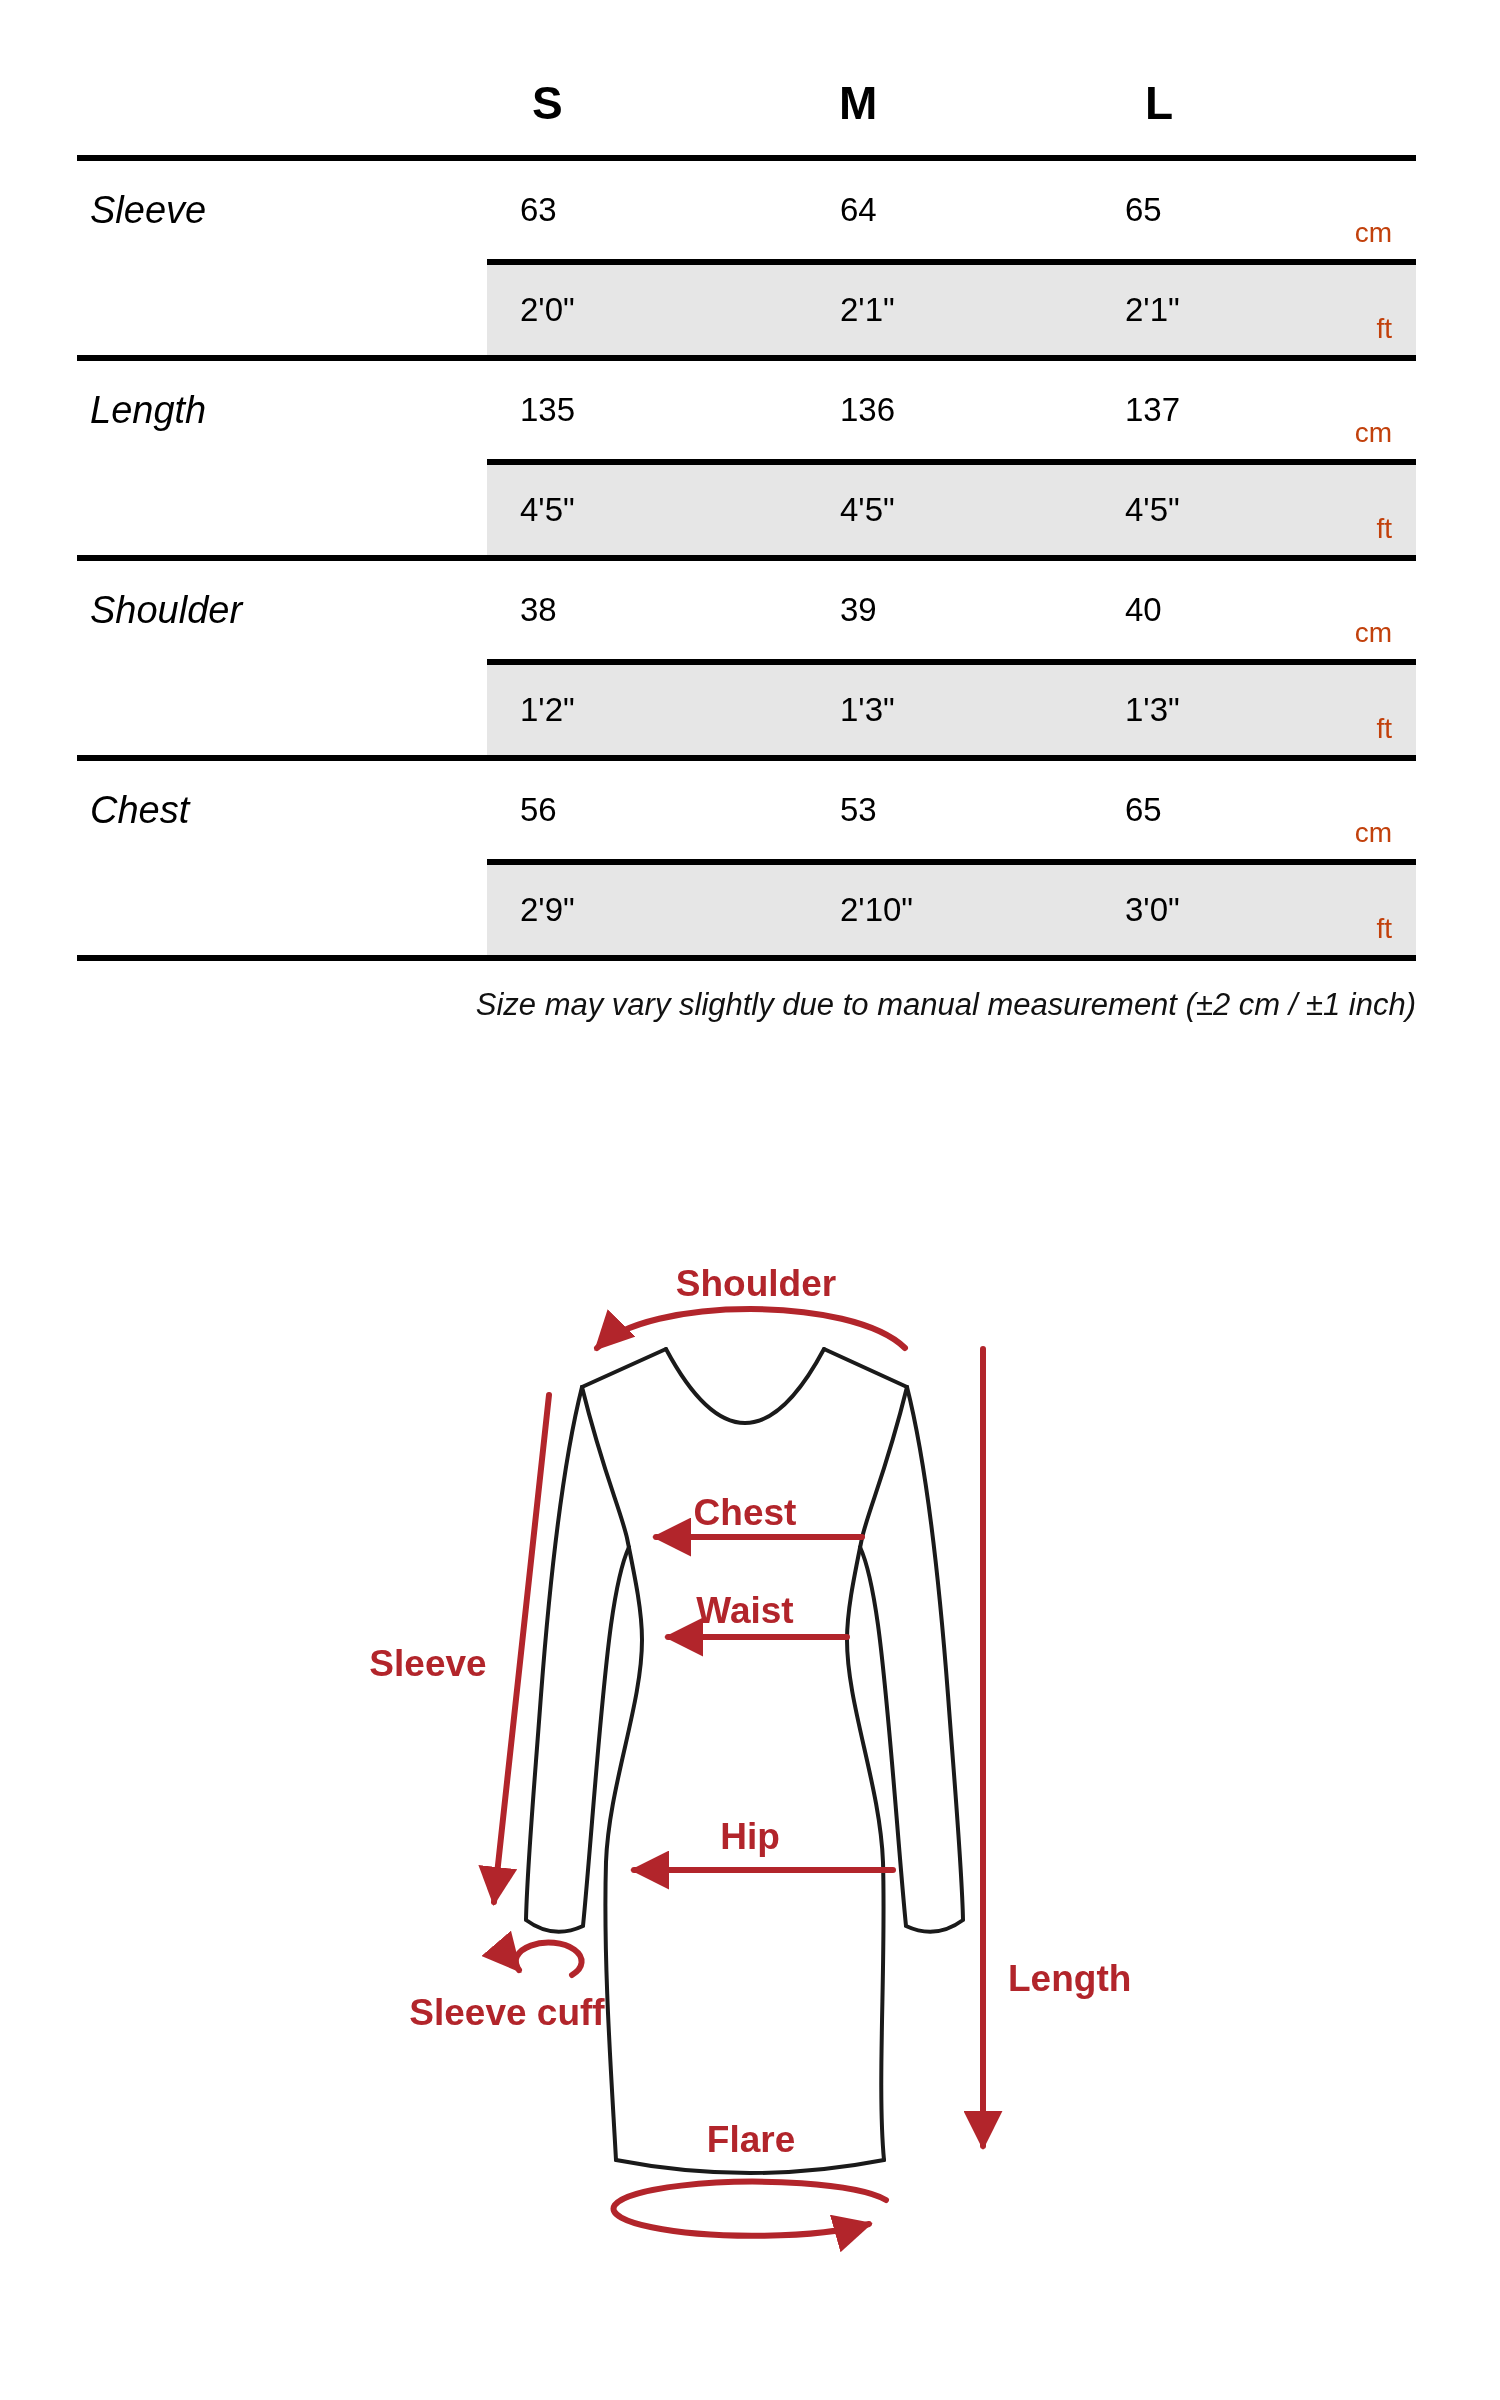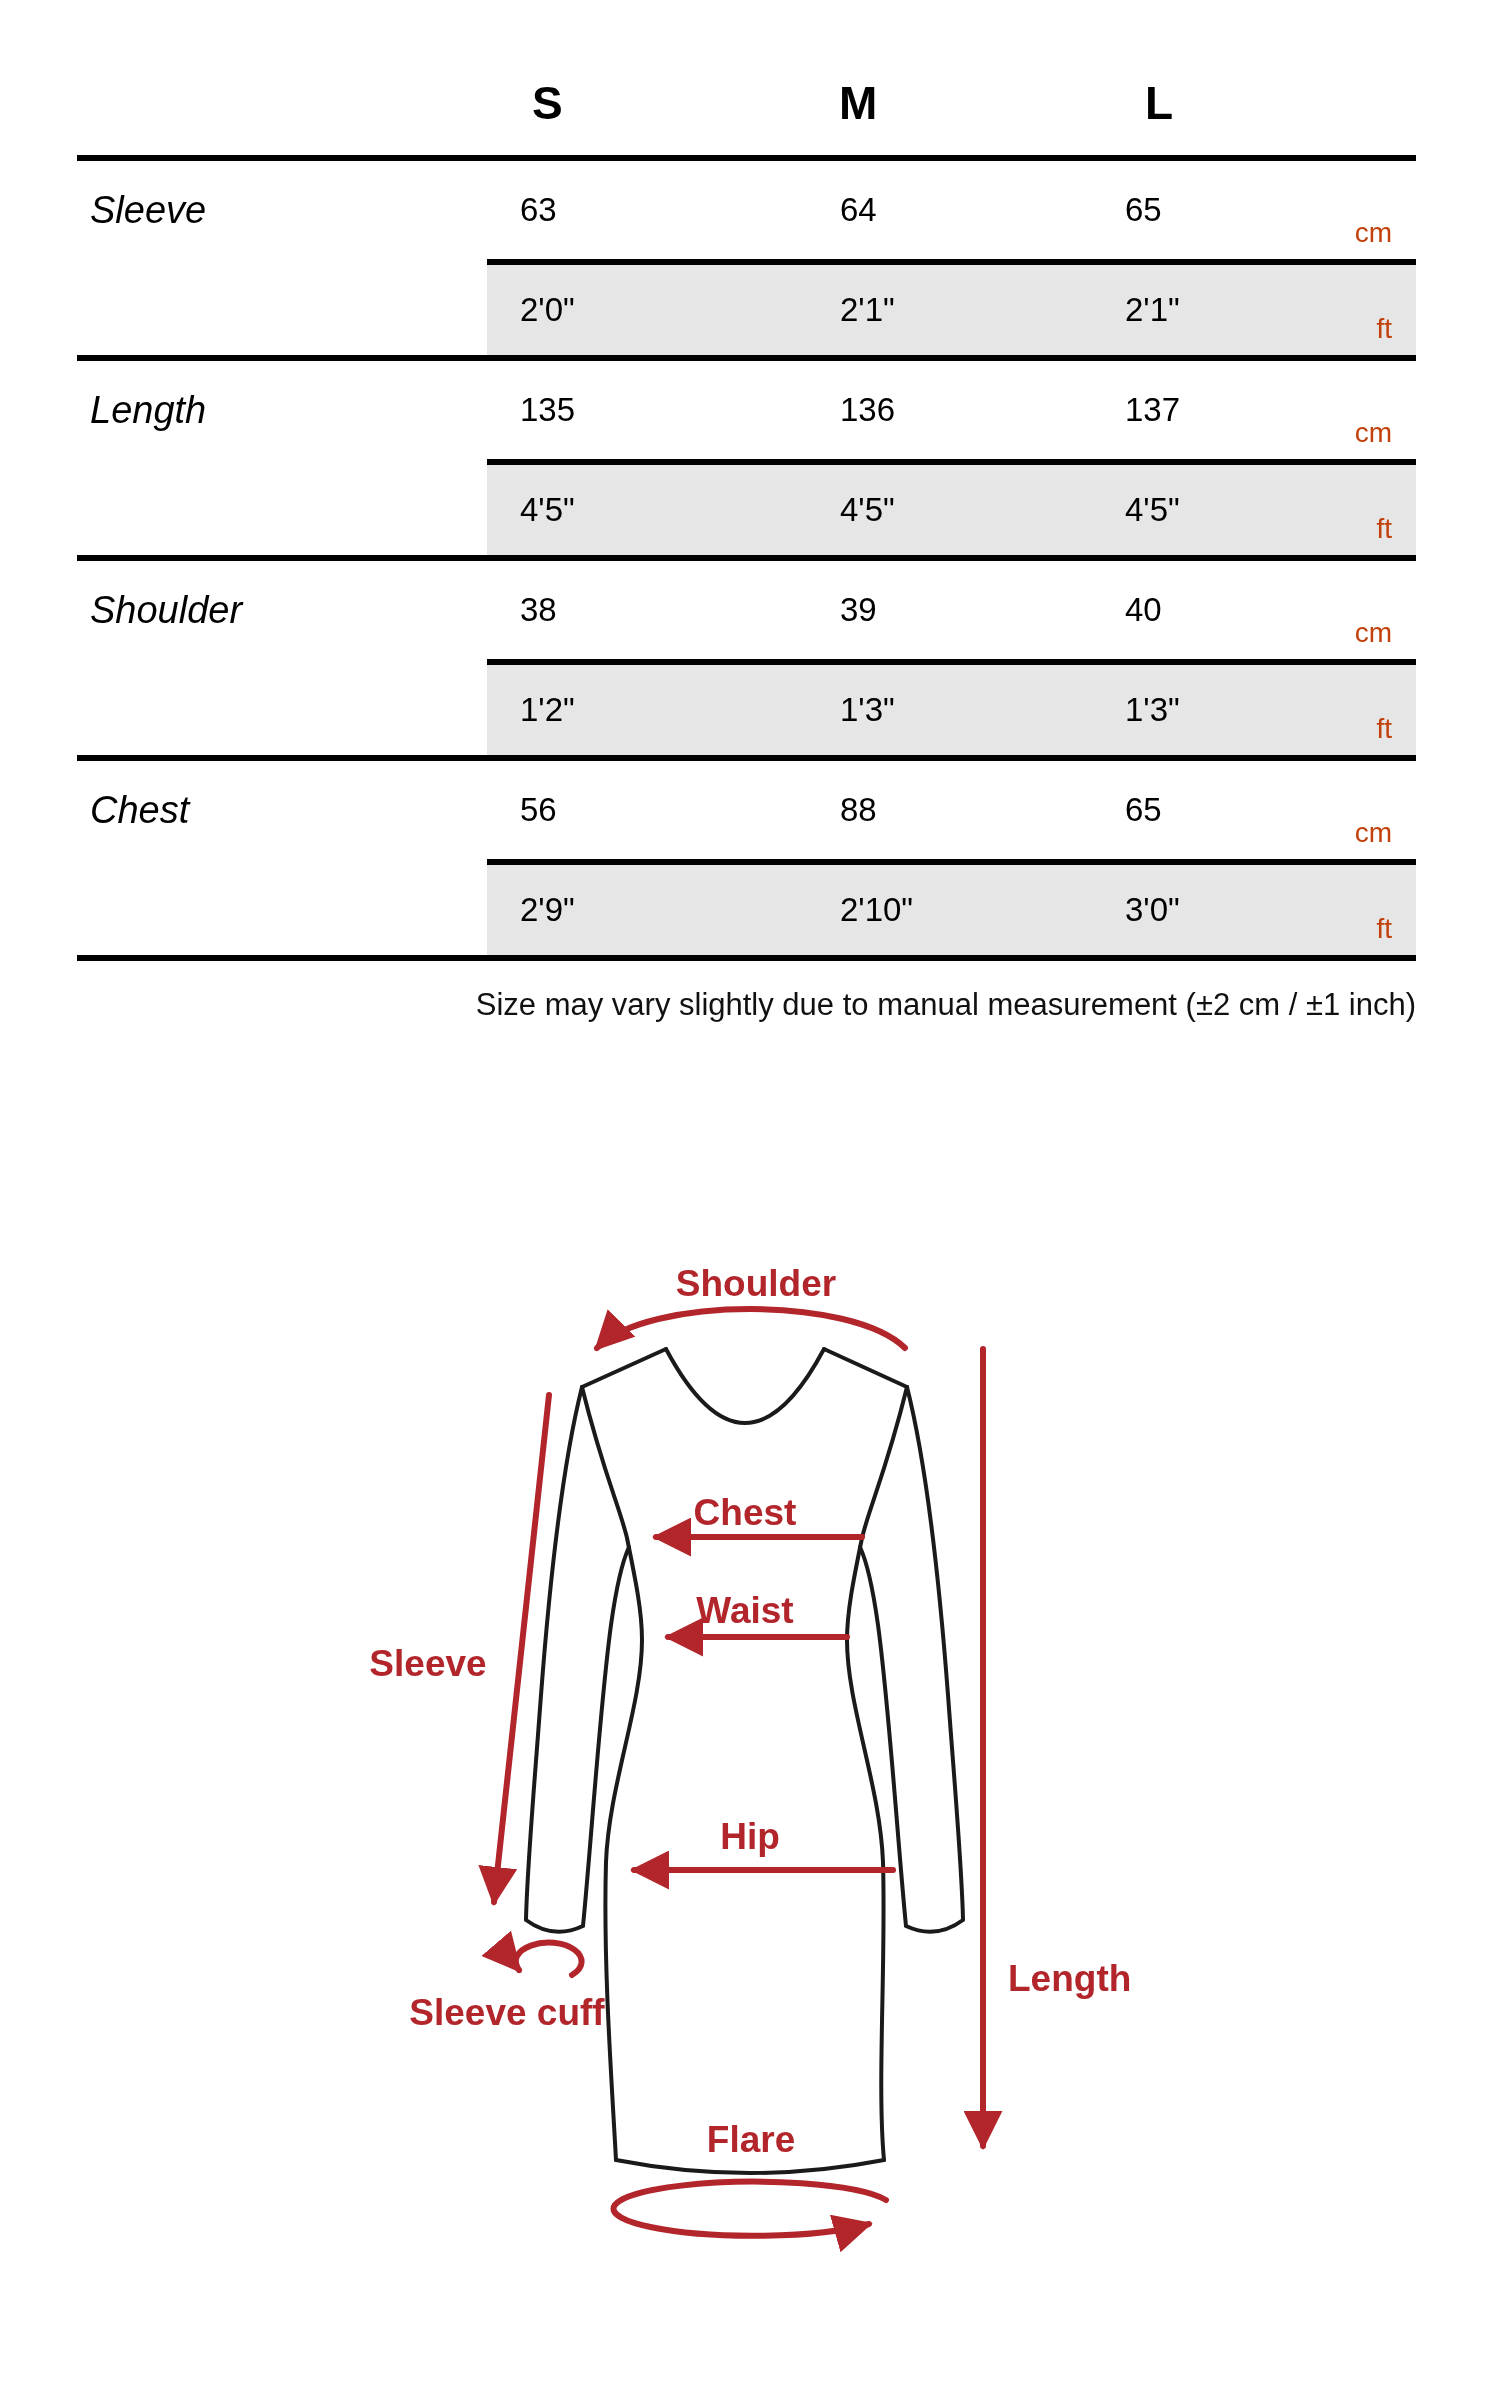--- a/index.html
+++ b/index.html
@@ -19,21 +19,21 @@
   .pline{position:absolute;top:98px;left:410px;right:0;height:6px;background:#000;}
   .ft-row{position:absolute;top:104px;left:410px;right:0;height:90px;background:#E6E6E6;}
   .fline{position:absolute;top:194px;left:0;right:0;height:6px;background:#000;}
   .rlabel{position:absolute;left:13px;top:0;bottom:0;display:flex;align-items:center;
     font-style:italic;font-size:38px;}
   .v{position:absolute;top:0;bottom:0;display:flex;align-items:center;font-size:33px;}
   .cm-row .v1{left:443px;} .cm-row .v2{left:763px;} .cm-row .v3{left:1048px;}
   .ft-row .v1{left:33px;}  .ft-row .v2{left:353px;} .ft-row .v3{left:638px;}
   .unit{position:absolute;right:24px;bottom:10px;font-size:28px;color:#c2410c;}
   .note{position:absolute;left:77px;top:987px;width:1339px;text-align:right;
-    font-size:31px;color:#111;}
+    font-style:italic;font-size:31px;color:#111;}
   .diagram-svg{position:absolute;left:0;top:0;width:1500px;height:2400px;}
   .dress{stroke:#1A1A1A;stroke-width:4;fill:none;stroke-linejoin:round;stroke-linecap:round;}
   .ann{stroke:#B2252B;stroke-width:6;fill:none;stroke-linecap:round;}
   .annlab{fill:#B2252B;font-weight:bold;font-size:37px;font-family:"Liberation Sans",sans-serif;}
 </style>
 </head>
 <body>
 
 <div class="size-table">
 
@@ -95,21 +95,21 @@
       <span class="v v3">1'3"</span>
       <span class="unit">ft</span>
     </div>
     <div class="fline"></div>
   </div>
 
   <div class="sec sec3">
     <div class="cm-row">
       <span class="rlabel">Chest</span>
       <span class="v v1">56</span>
-      <span class="v v2">88</span>
+      <span class="v v2">53</span>
       <span class="v v3">65</span>
       <span class="unit">cm</span>
     </div>
     <div class="pline"></div>
     <div class="ft-row">
       <span class="v v1">2'9"</span>
       <span class="v v2">2'10"</span>
       <span class="v v3">3'0"</span>
       <span class="unit">ft</span>
     </div>

